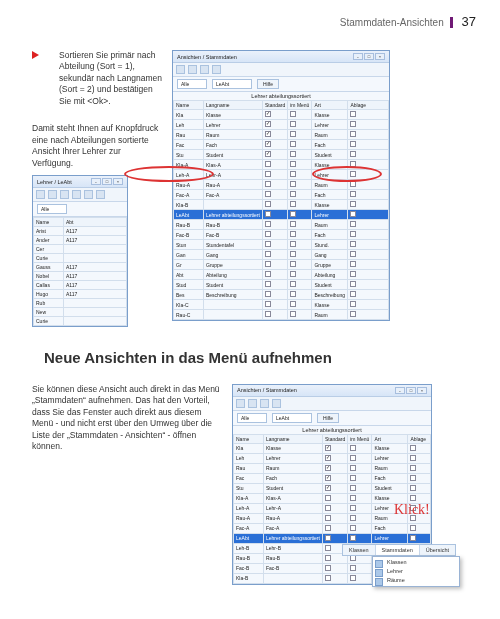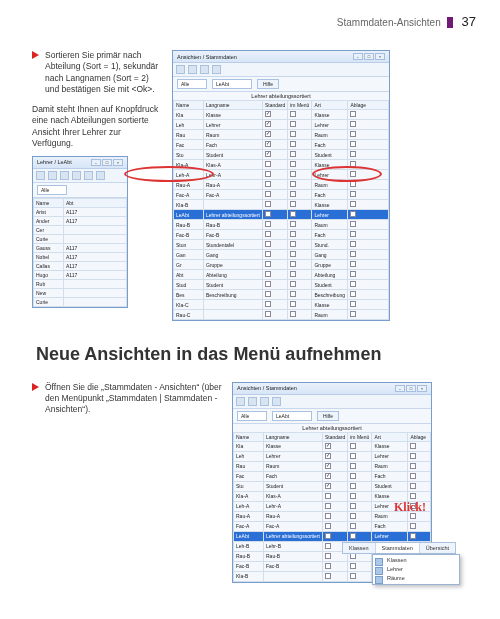--- a/index.html
+++ b/index.html
@@ -13,37 +13,37 @@
     position: relative;
     padding: 14px 24px 14px 32px;
   }
   .page-header {
     position: absolute;
     top: 14px;
     right: 24px;
     font-size: 10px;
     color: #666;
   }
-  .page-header .chap { display: inline-block; padding-right: 6px; border-right: 6px solid #701a75;}
+  .page-header .chap { display: inline-block; padding-right: 6px; border-right: 3px solid #701a75;}
   .page-header .num { display: inline-block; padding-left: 6px; font-size: 13px; color: #222; text-align: center; }
   .content { margin-top: 36px; display: flex; flex-direction: column; gap: 10px; }
   .row { display: flex; gap: 8px; }
   .col-text { flex: 1 1 auto; }
   .col-img { flex: 0 0 auto; }
 
-  .para { display: flex; gap: 6px; margin-bottom: 6px; line-height: 1.28; }
+  .para { display: flex; gap: 20px; margin-bottom: 6px; line-height: 1.28; }
   .arrow {
     width: 0; height: 0; flex: 0 0 auto;
     border-top: 4px solid transparent;
     border-bottom: 4px solid transparent;
     border-left: 7px solid #d22;
     margin-top: 1px;
   }
   .bodytext { font-size: 8.5px; line-height: 1.35; }
-  h2 { font-size: 18px; font-weight: bold; margin: 12px 0 6px 4px; line-height: 1.25; }
+  h2 { font-size: 15px; font-weight: bold; margin: 12px 0 6px 12px; line-height: 1.25; }
 
   
   .win {
     border: 1px solid #7a9ecb;
     background: #f4f8fd;
     font-size: 5.5px;
     color: #222;
     position: relative;
   }
   .win .titlebar {
@@ -73,21 +73,21 @@
   th { background:#eef4fb; font-weight:normal;}
   .chk { width:6px; height:6px; border:1px solid #889; display:inline-block; background:#fff;}
   .chk.on::after { content:"✓"; font-size:5px; position:relative; top:-2px; left:0;}
   tr.sel td { background:#2a6fd6; color:#fff;}
   .red-oval {
     position:absolute; border:2px solid #d33; border-radius:50%;
     width:90px; height:16px; pointer-events:none;
   }
   .klick {
     position:absolute; color:#d33; font-family: 'Comic Sans MS', cursive;
-    font-size:12px; font-weight:bold; pointer-events:none;
+    font-size:14px; font-weight:normal; pointer-events:none;
   }
   .menu {
     position:absolute; background:#fff; border:1px solid #9ab3d4;
     box-shadow:2px 2px 4px rgba(0,0,0,.25);
     font-size:5.5px; padding:1px 0; width:88px;
   }
   .menu .mi { padding:1.5px 6px 1.5px 14px; position:relative;}
   .menu .micon {
     position:absolute; left:2px; top:2px; width:8px; height:8px;
     background:#abc8e9; border:1px solid #7a9ecb;
@@ -104,21 +104,21 @@
 </div>
 
 <div class="content">
 
   <div class="row">
     <div class="col-text" style="width:132px; flex:0 0 132px;">
       <div class="para">
           <span class="arrow"></span>
         <span class="bodytext">Sortieren Sie primär nach Abteilung (Sort = 1), sekundär nach Langnamen (Sort = 2) und bestätigen Sie mit &lt;Ok&gt;.</span>
         </div>
-      <p class="bodytext" style="margin-top:8px;">Damit steht Ihnen auf Knopfdruck eine nach Abteilungen sortierte Ansicht Ihrer Lehrer zur Verfügung.</p>
+      <p class="bodytext" style="margin-top:16px;">Damit steht Ihnen auf Knopfdruck eine nach Abteilungen sortierte Ansicht Ihrer Lehrer zur Verfügung.</p>
 
       <div class="win" style="width:96px; margin-top:6px;">
         <div class="titlebar">
           <span>Lehrer / LeAbt</span>
           <span class="winbtns">
             <span class="winbtn">-</span>
             <span class="winbtn">□</span>
             <span class="winbtn">×</span>
           </span>
         </div>
@@ -397,24 +397,21 @@
       </div>
       <div class="red-oval" style="top:116px; left:-48px;"></div>
       <div class="red-oval" style="top:116px; left:140px; width:70px;"></div>
     </div>
   </div>
 
   <h2>Neue Ansichten in das Menü aufnehmen</h2>
 
   <div class="row">
     <div class="col-text" style="width:192px; flex:0 0 192px;">
-      <div class="para">
-          <span class="arrow"></span>
-        <span class="bodytext">Öffnen Sie die „Stammdaten - Ansichten“ (über den Menüpunkt „Stammdaten | Stammdaten - Ansichten“).</span>
-        </div>
+      <p class="bodytext" style="margin-bottom:8px;">Sie können diese Ansicht auch direkt in das Menü „Stammdaten“ aufnehmen. Das hat den Vorteil, dass Sie das Fenster auch direkt aus diesem Menü - und nicht erst über den Umweg über die Liste der „Stammdaten - Ansichten“ - öffnen können.</p>
     </div>
 
     <div class="col-img" style="width:232px; position:relative;">
       <div class="win" style="width:200px;">
         <div class="titlebar">
           <span>Ansichten / Stammdaten</span>
           <span class="winbtns">
             <span class="winbtn">-</span>
             <span class="winbtn">□</span>
             <span class="winbtn">×</span>

